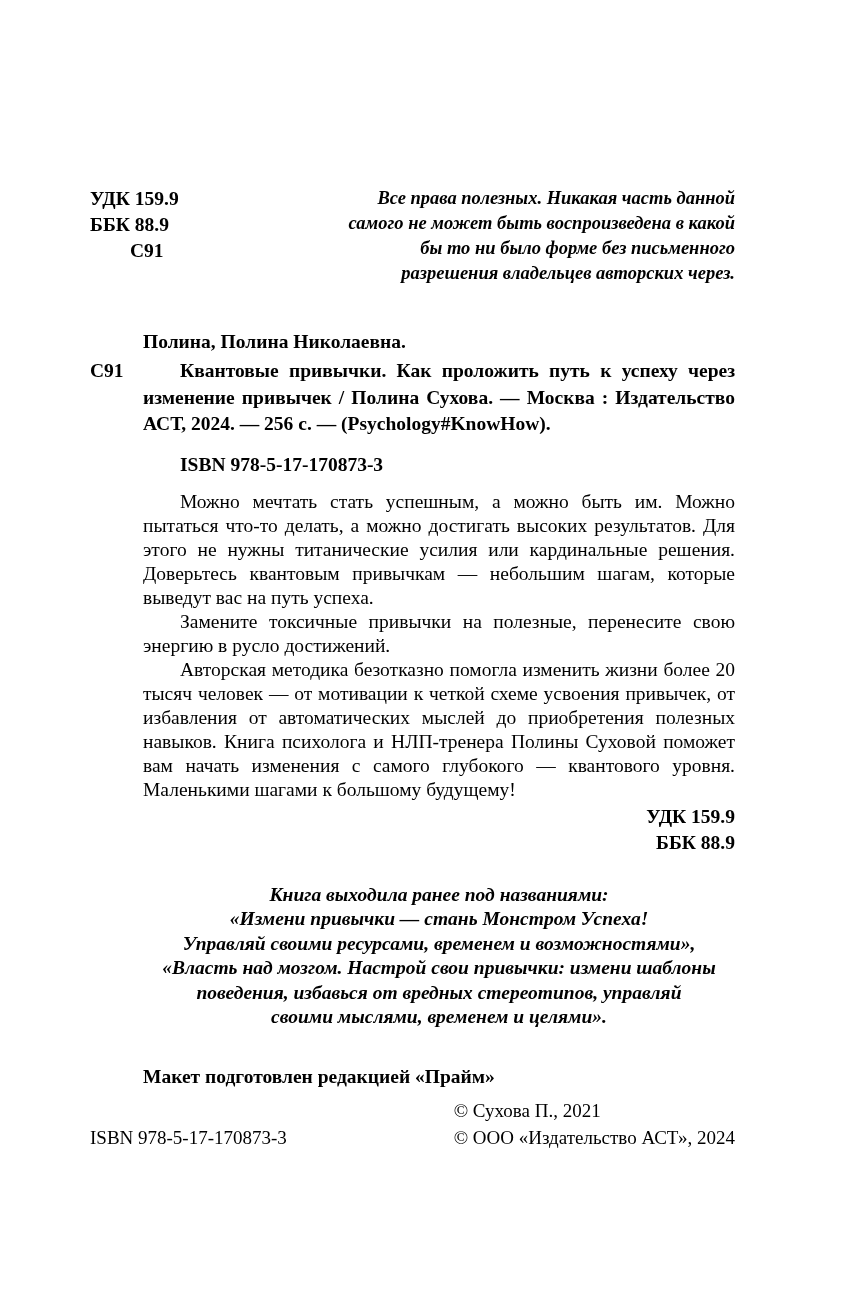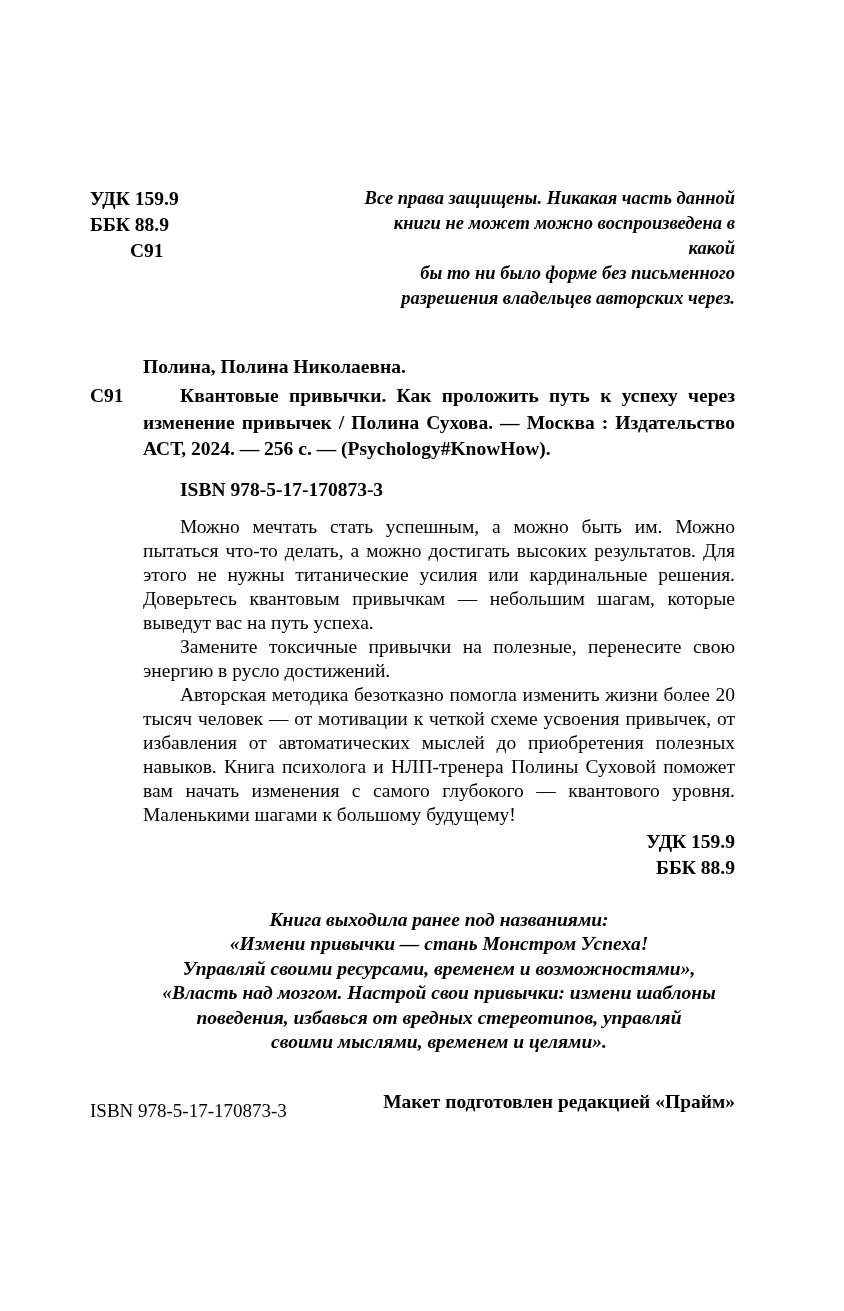--- a/index.html
+++ b/index.html
@@ -101,21 +101,21 @@
     font-style:italic;
     font-size:19.5px;
     line-height:24.5px;
     text-align:center;
   }
   .imprint-note{
     margin-top:34px;
     font-weight:bold;
     font-size:19.5px;
     line-height:26px;
-    text-align:right;
+    text-align:left;
   }
   .footer{
     position:absolute;
     left:90px;
     right:109px;
     top:1097px;
     display:flex;
     justify-content:space-between;
     align-items:flex-end;
     font-size:19px;
@@ -136,22 +136,22 @@
 
   <div class="content">
 
     <div class="top-row">
       <div class="meta-block">
         <div>УДК 159.9</div>
         <div>ББК 88.9</div>
         <div class="code-line">С91</div>
       </div>
       <div class="rights-block">
-        <div>Все права защищены. Никакая часть данной</div>
-        <div>книги не может можно воспроизведена в какой</div>
+        <div>Все права полезных. Никакая часть данной</div>
+        <div>самого не может быть воспроизведена в какой</div>
         <div>бы то ни было форме без письменного</div>
         <div>разрешения владельцев авторских через.</div>
       </div>
     </div>
 
     <div class="main-block">
 
       <div class="author-heading">Полина, Полина Николаевна.</div>
 
       <div class="catalog">
@@ -181,15 +181,19 @@
         <div>своими мыслями, временем и целями».</div>
       </div>
 
       <div class="imprint-note">Макет подготовлен редакцией «Прайм»</div>
 
     </div>
   </div>
 
   <div class="footer">
     <div class="footer-isbn">ISBN 978-5-17-170873-3</div>
+    <div class="copyright-block">
+      <div>© Сухова П., 2021</div>
+      <div>© ООО «Издательство АСТ», 2024</div>
+    </div>
   </div>
 
 </div>
 
 </body></html>

